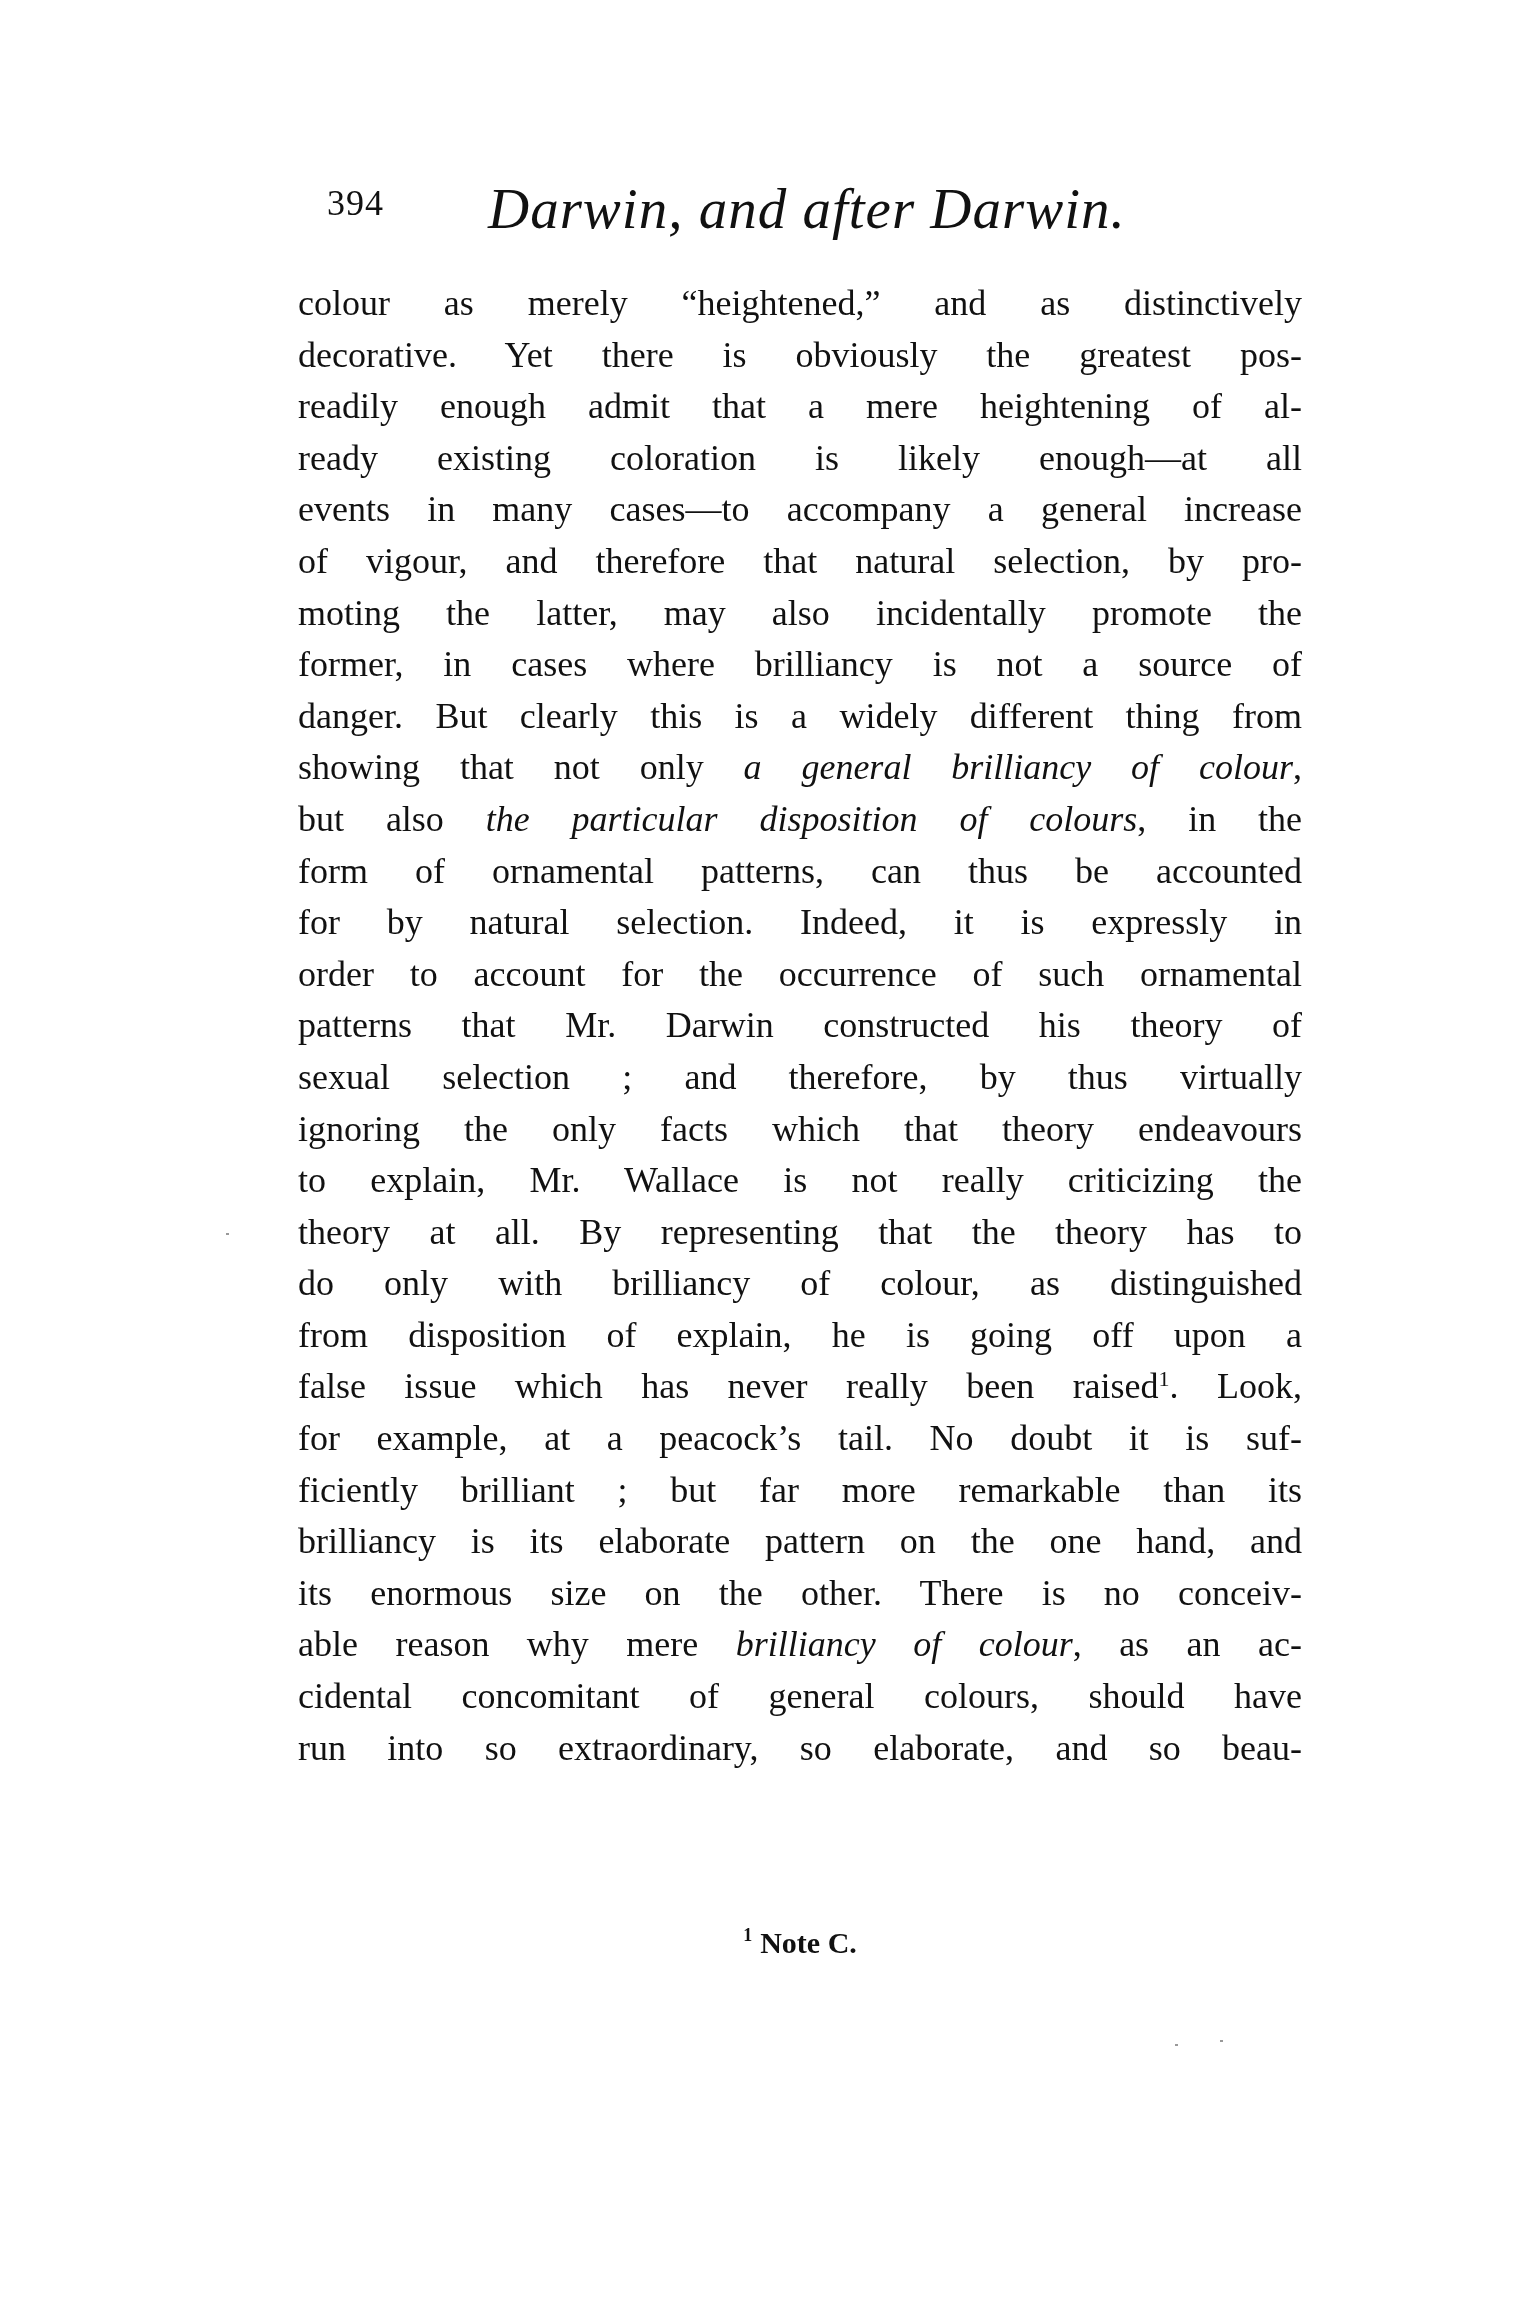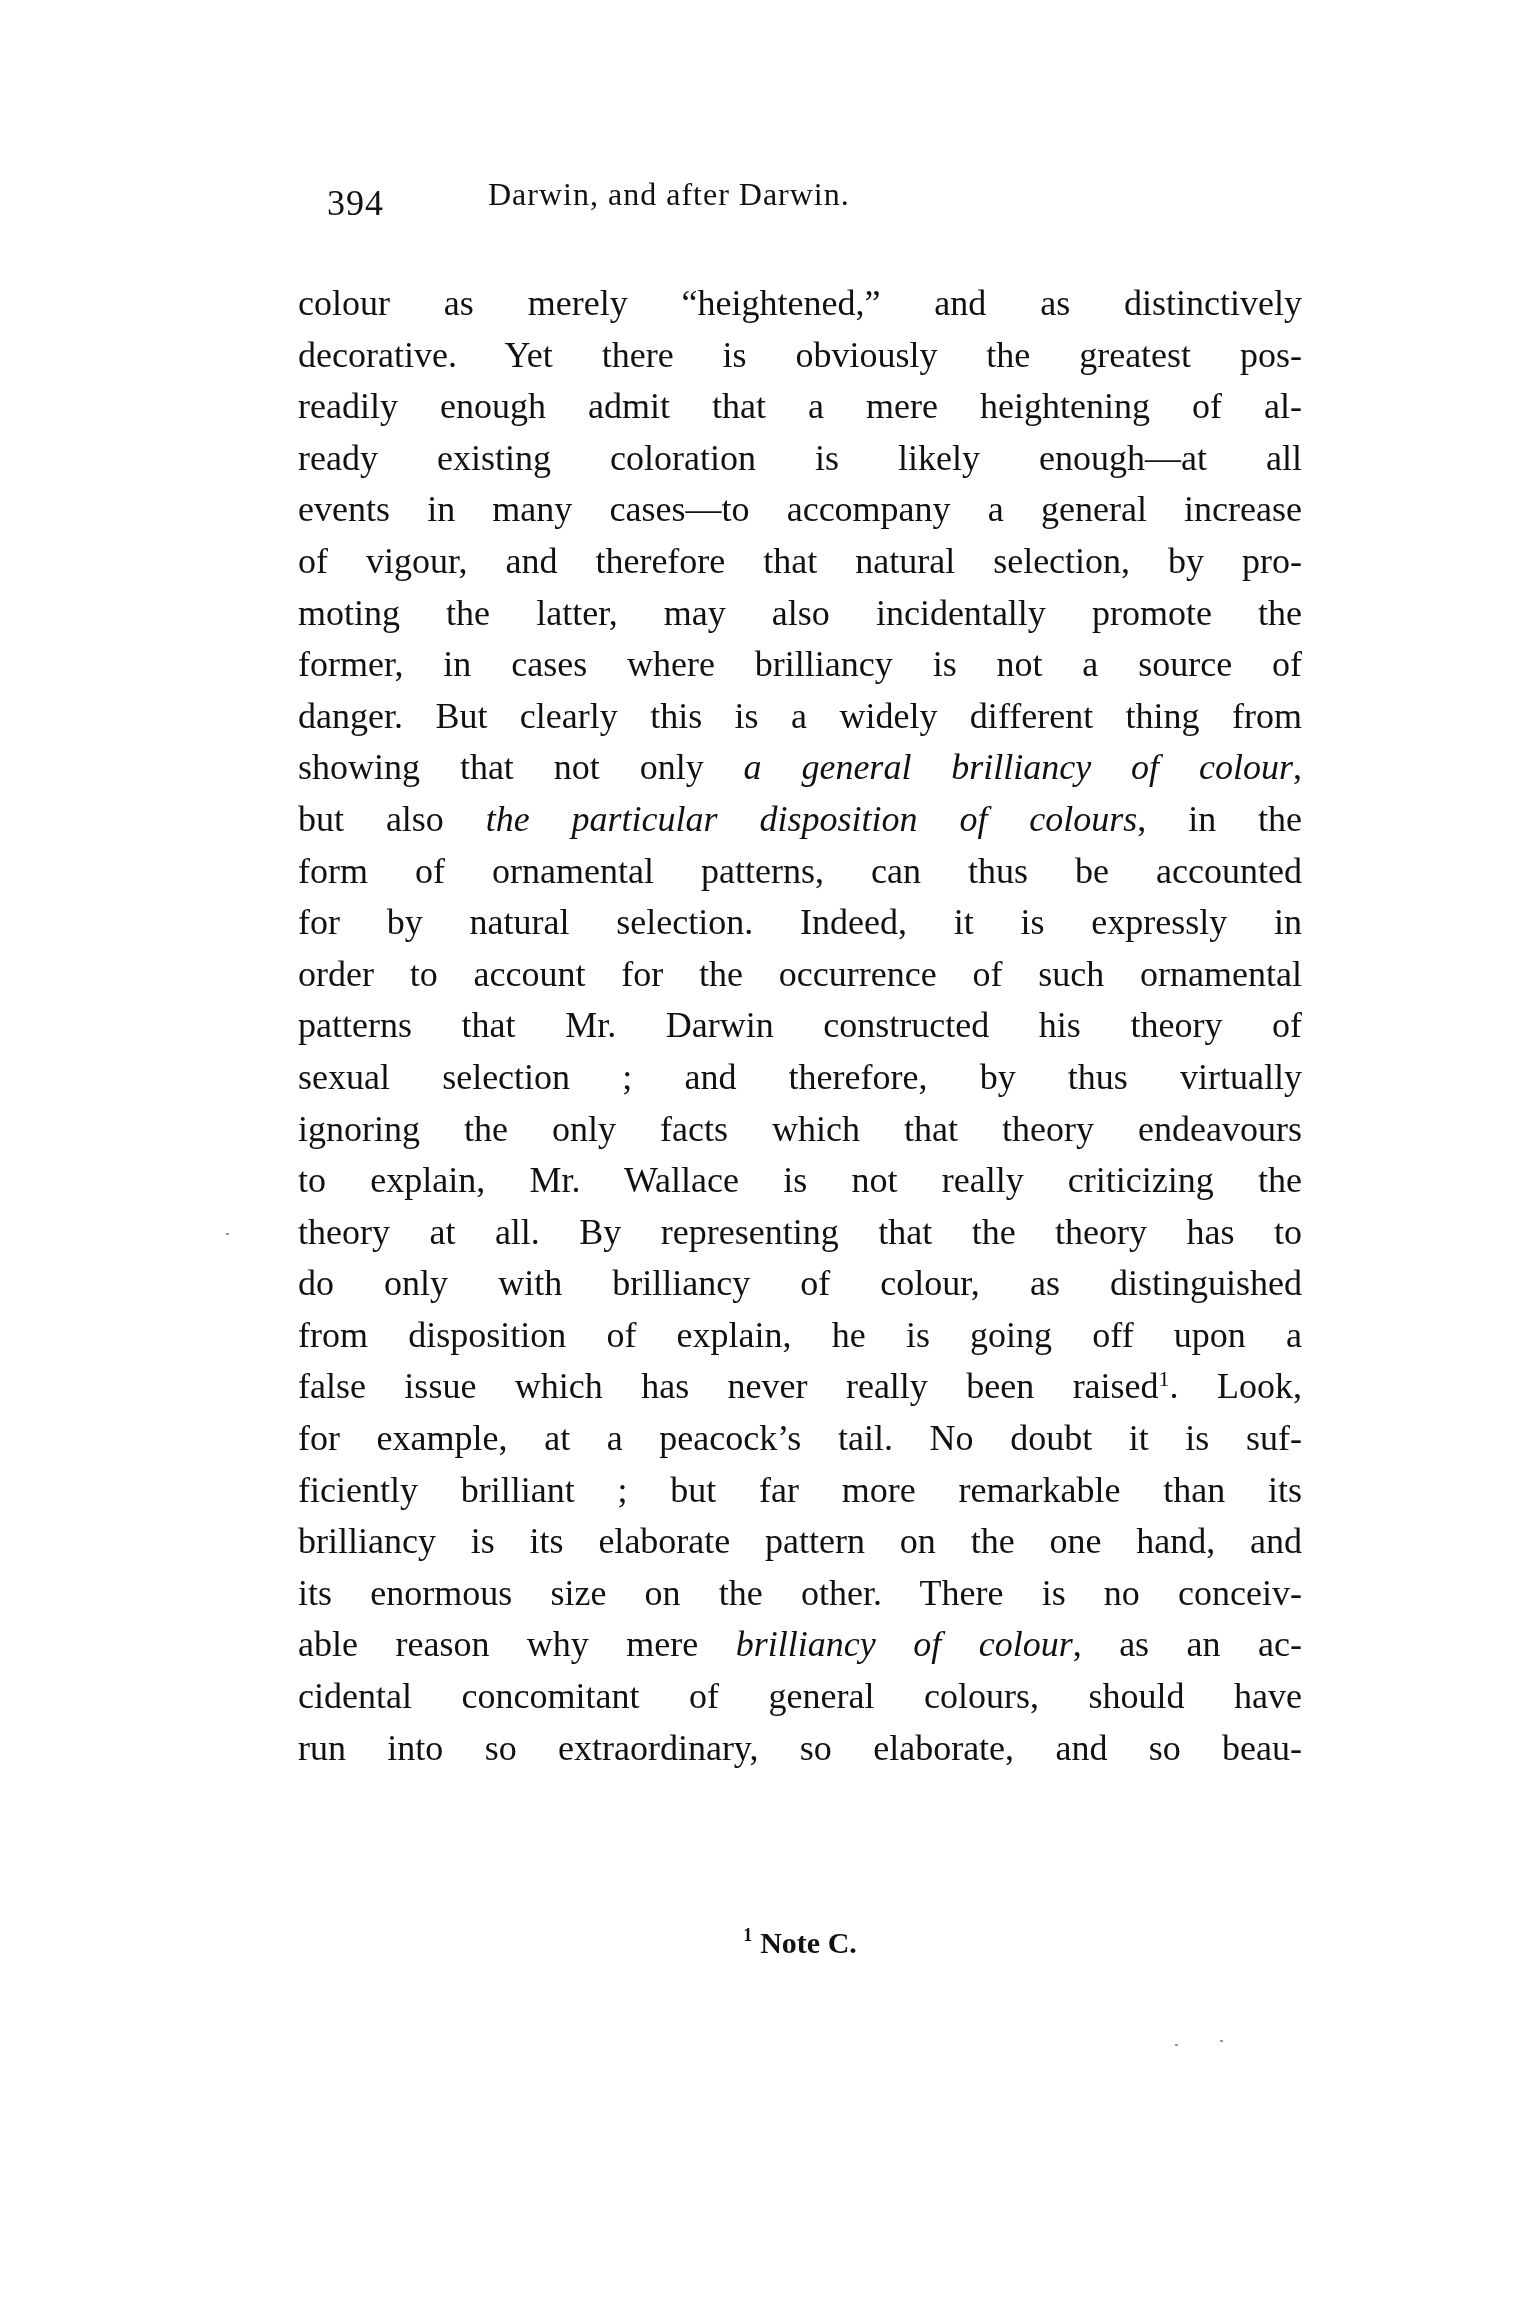--- a/index.html
+++ b/index.html
@@ -1,20 +1,20 @@
 <!DOCTYPE html>
 <html><head>
   <meta charset="utf-8">
   <style>
     html, body { margin: 0; padding: 0; background: #ffffff; }
     body { width: 1520px; height: 2324px; position: relative; overflow: hidden;
            font-family: "Liberation Serif", "DejaVu Serif", serif; color: #111; }
     .header { position: absolute; top: 168px; left: 298px; width: 1004px; height: 60px; }
     .page-number { position: absolute; left: 0; top: 14px; font-size: 36px; letter-spacing: 1px; margin-left: 29px; }
-    .running-title { position: absolute; left: 190px; top: 8px; font-size: 32px; letter-spacing: 1px; }
+    .running-title { position: absolute; left: 190px; top: 8px; font-size: 57px; font-style: italic; letter-spacing: 1px; }
     .body-text { position: absolute; top: 278px; left: 298px; width: 1004px; }
     .line { height: 51.6px; line-height: 51.6px; font-size: 36px; white-space: nowrap;
             text-align: justify; text-align-last: justify; overflow: visible; }
     .line .it { font-style: italic; }
     .line sup { font-size: 22px; vertical-align: 12px; line-height: 0; }
     .footnote { position: absolute; top: 1926px; left: 0; width: 1600px; text-align: center; font-size: 30px; font-weight: bold; }
     .footnote sup { font-size: 18px; font-weight: bold; vertical-align: 12px; line-height: 0; margin-right: 8px; }
     .speck { position: absolute; width: 3px; height: 2px; background: #999; }
   </style>
 </head>

